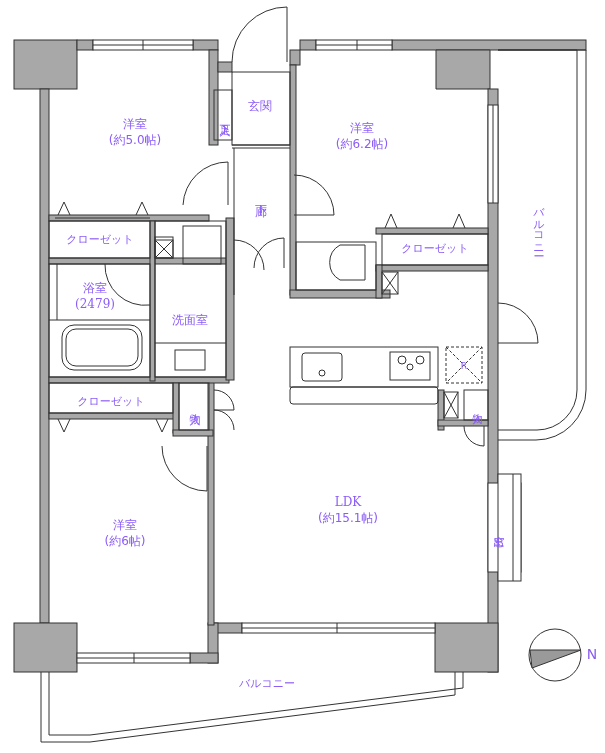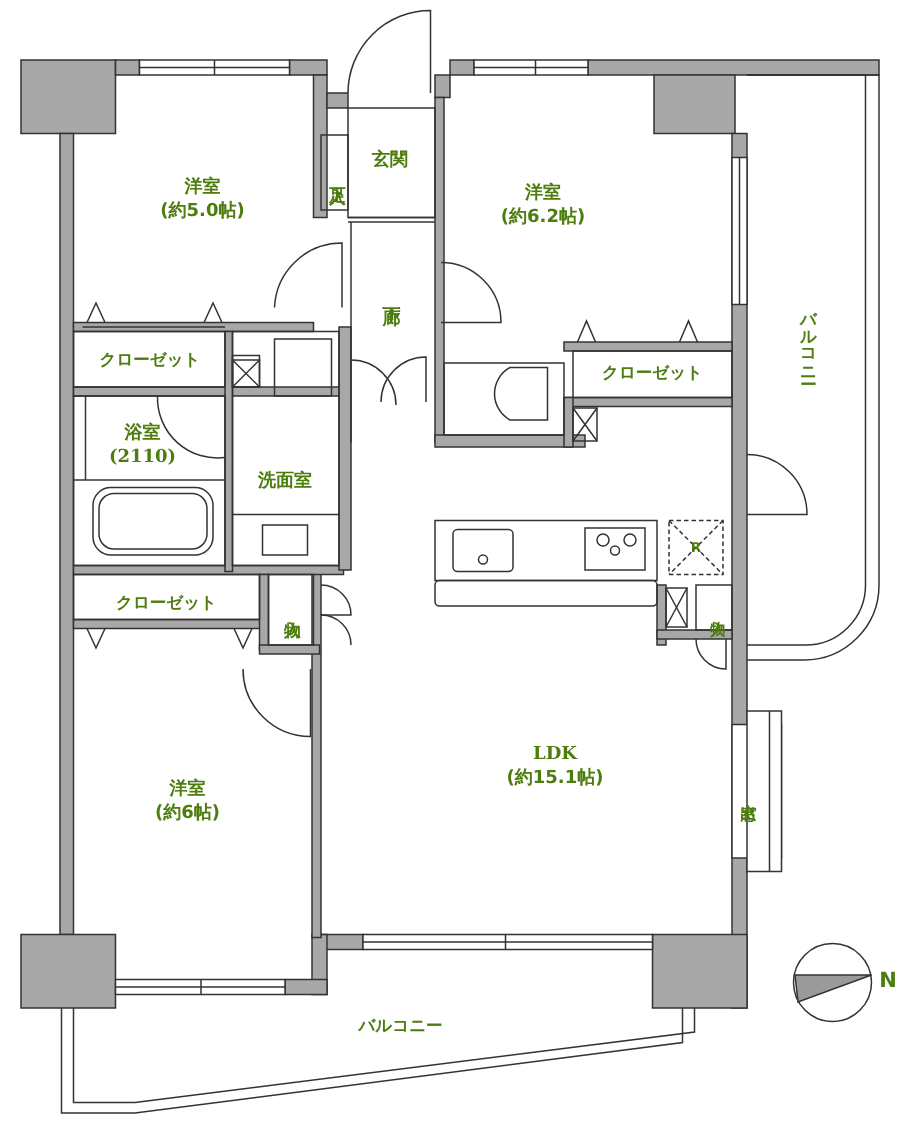--- a/index.html
+++ b/index.html
@@ -1,18 +1,18 @@
 <!DOCTYPE html>
 <html><head>
 <meta charset="utf-8">
 <style>
   html, body { margin:0; padding:0; background:#ffffff; }
   body { width:605px; height:753px; overflow:hidden; position:relative; font-family:"DejaVu Sans", sans-serif; }
   #plan { position:absolute; left:0; top:0; width:605px; height:753px; }
-  .lbl { position:absolute; font-size:12px; color:#4d7c0f; text-align:center; line-height:16px; white-space:nowrap;font-weight:bold; }
+  .lbl { position:absolute; font-size:12px; color:#8b5cf6; text-align:center; line-height:16px; white-space:nowrap; }
   .lbl-sm { font-size:11px; }
   .vert { writing-mode:vertical-rl; text-orientation:upright; letter-spacing:0; }
   .serif { font-family:"DejaVu Serif", serif; }
 </style>
 </head>
 <body>
 
 <svg id="plan" viewBox="0 0 605 753" xmlns="http://www.w3.org/2000/svg">
   <g fill="#a8a8a8" stroke="#333" stroke-width="1">
 
@@ -173,30 +173,30 @@
   <div>(約5.0帖)</div>
 </div>
 <div class="lbl" style="left:322px;top:120px;width:80px;">
   <div>洋室</div>
   <div>(約6.2帖)</div>
 </div>
 <div class="lbl" style="left:90px;top:517px;width:70px;">
   <div>洋室</div>
   <div>(約6帖)</div>
 </div>
-<div class="lbl" style="left:320px;top:494px;width:100px;">
+<div class="lbl" style="left:298px;top:494px;width:100px;">
   <div class="serif">LDK</div>
   <div>(約15.1帖)</div>
 </div>
 <div class="lbl" style="left:240px;top:98px;width:40px;">玄関</div>
 <div class="lbl lbl-sm vert" style="left:216px;top:92px;height:48px;">下足入</div>
 <div class="lbl vert" style="left:253px;top:178px;height:34px;">廊下</div>
 <div class="lbl" style="left:60px;top:280px;width:70px;">
   <div>浴室</div>
-  <div class="serif">(2110)</div>
+  <div class="serif">(2479)</div>
 </div>
 <div class="lbl" style="left:160px;top:312px;width:60px;">洗面室</div>
 <div class="lbl lbl-sm" style="left:52px;top:232px;width:96px;">クローゼット</div>
 <div class="lbl lbl-sm" style="left:52px;top:394px;width:118px;">クローゼット</div>
 <div class="lbl lbl-sm" style="left:385px;top:241px;width:100px;">クローゼット</div>
 <div class="lbl lbl-sm vert" style="left:186px;top:389px;height:32px;">物入</div>
 <div class="lbl lbl-sm vert" style="left:469px;top:392px;height:28px;font-size:10px;">物入</div>
 <div class="lbl lbl-sm vert" style="left:490px;top:512px;height:30px;">出窓</div>
 <div class="lbl lbl-sm vert" style="left:530px;top:195px;height:60px;">バルコニー</div>
 <div class="lbl lbl-sm" style="left:232px;top:676px;width:70px;">バルコニー</div>

